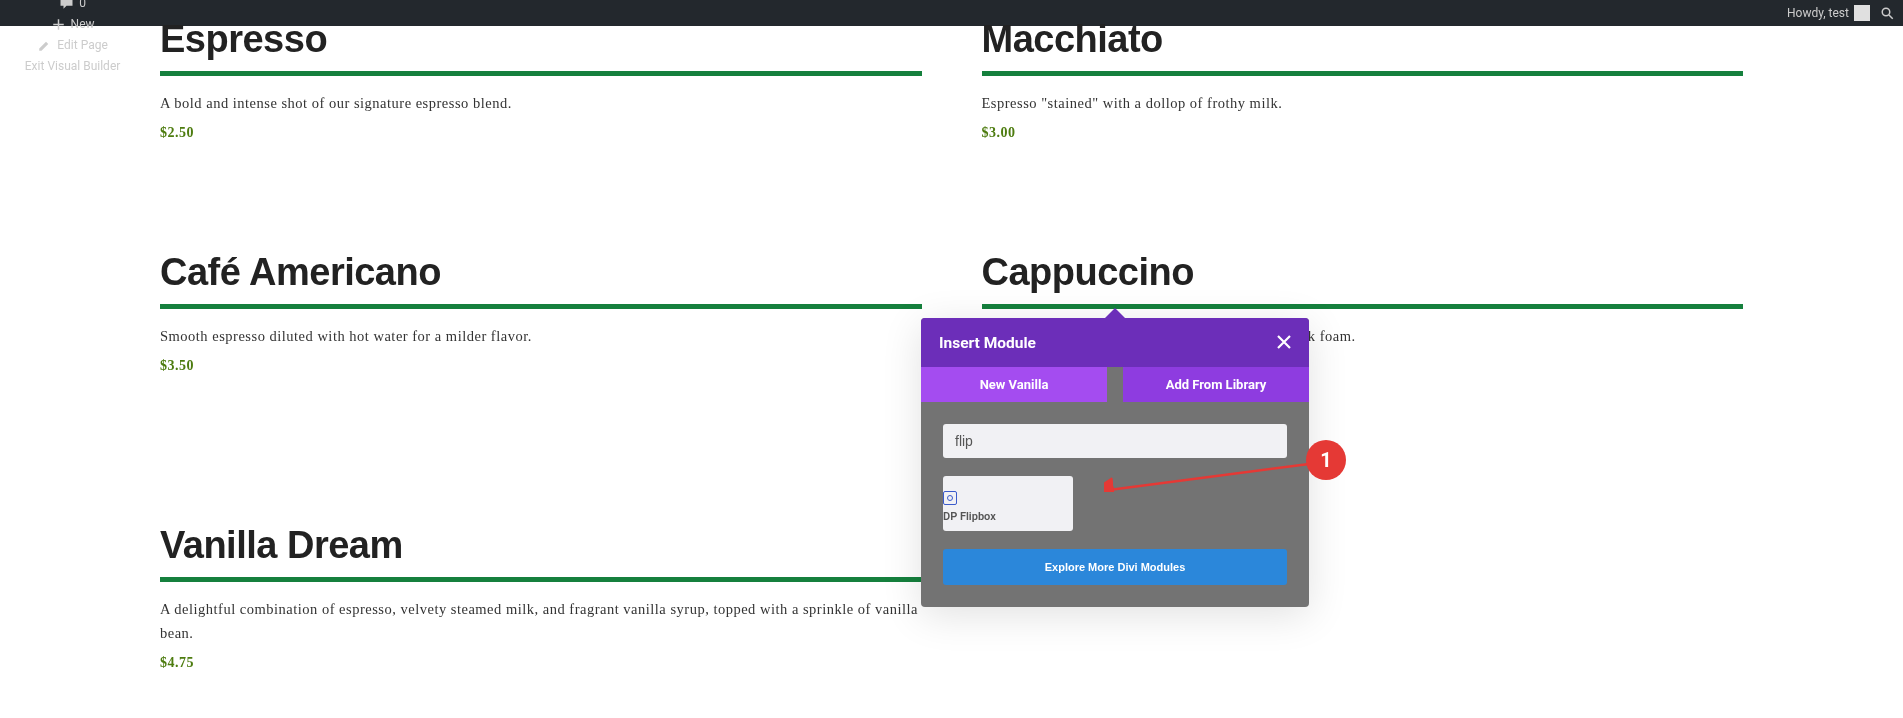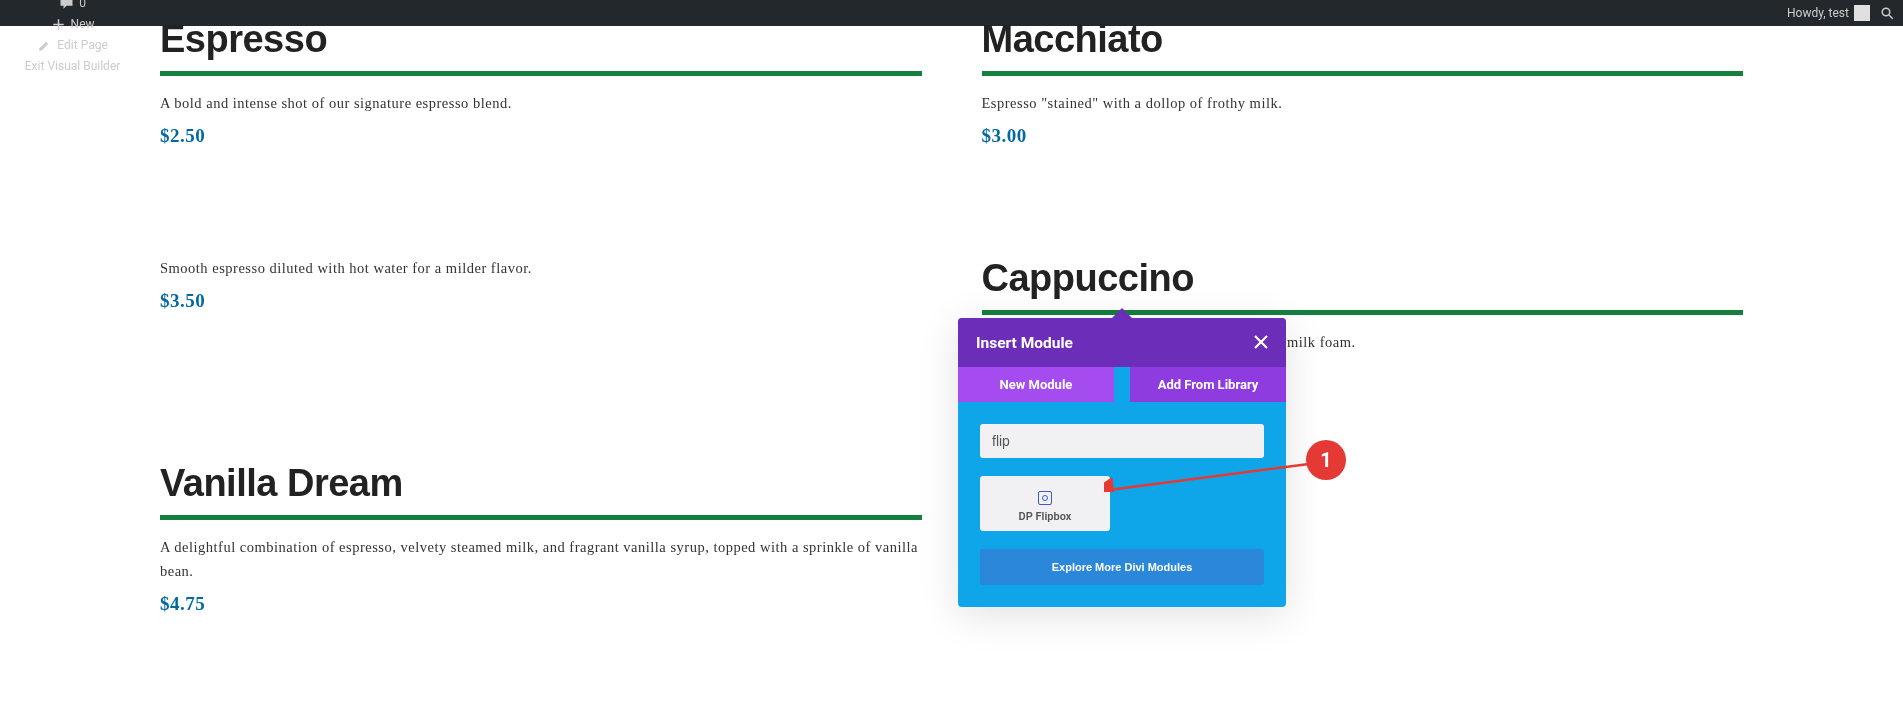--- a/index.html
+++ b/index.html
@@ -13,35 +13,35 @@
   .admin-right { display: flex; align-items: center; gap: 10px; margin-left: 33px; }
   .avatar-box { width: 16px; height: 16px; background: #e0e0e0; }
 
   
   .page-wrap { padding: 0 160px; }
   .menu-grid { display: flex; gap: 60px; }
   .menu-col { flex: 1; }
   .menu-item { margin-bottom: 110px; }
   .menu-title { font-family: "Helvetica Neue", Arial, sans-serif; font-size: 38px; font-weight: 700; color: #222; letter-spacing: -0.5px; padding-bottom: 10px; border-bottom: 5px solid #15803d; margin-bottom: 16px; }
   .menu-desc { font-family: Georgia, serif; font-size: 14.5px; color: #333; letter-spacing: 0.5px; margin-bottom: 10px; line-height: 1.6; }
-  .menu-price { font-family: Georgia, serif; font-size: 19px; color: #0369a1; font-weight: 600; letter-spacing: 0.5px; }
+  .menu-price { font-family: Georgia, serif; font-size: 14px; color: #4d7c0f; font-weight: 600; letter-spacing: 0.5px; }
 
   
-  .popup-wrap { position: absolute; left: 958px; top: 318px; width: 328px; background: #0ea5e9; box-shadow: 0 8px 40px rgba(0,0,0,0.12); border-radius: 4px; z-index: 100; }
+  .popup-wrap { position: absolute; left: 921px; top: 318px; width: 388px; background: #737373; box-shadow: 0 8px 40px rgba(0,0,0,0.12); border-radius: 4px; z-index: 100; }
   .popup-caret { position: absolute; top: -10px; left: 50%; transform: translateX(-50%); width: 0; height: 0; border-left: 12px solid transparent; border-right: 12px solid transparent; border-bottom: 12px solid #6c2eb9; }
   .popup-header { background: #6c2eb9; color: #fff; padding: 14px 18px; border-radius: 4px 4px 0 0; display: flex; justify-content: space-between; align-items: center; }
   .popup-title { font-size: 15.5px; font-weight: 700; }
   .popup-close { cursor: pointer; font-size: 18px; font-weight: bold; }
   .popup-tabs { display: flex; }
   .popup-tab { flex: 1; padding: 10px 0; text-align: center; font-size: 13px; font-weight: 700; cursor: pointer; color: #fff; }
   .popup-tab.active { background: #a44cf0; }
   .popup-tab.inactive { background: #8e3ce0; margin-left: 16px; }
   .popup-body { padding: 22px; }
   .search-box { width: 100%; background: #f1f1f4; border: none; border-radius: 3px; padding: 9px 12px; font-size: 14px; color: #555; margin-bottom: 18px; }
-  .module-card { background: #f1f1f4; border-radius: 3px; padding: 10px 0 8px 0; text-align: center; width: 130px; cursor: pointer; margin-bottom: 18px; }
+  .module-card { background: #f1f1f4; border-radius: 3px; padding: 10px 0 8px 0; text-align: left; width: 130px; cursor: pointer; margin-bottom: 18px; }
   .module-icon { width: 14px; height: 14px; border: 1.5px solid #3b5bcc; border-radius: 2px; display: inline-flex; align-items: center; justify-content: center; margin-bottom: 5px; }
   .module-icon-inner { width: 6px; height: 6px; border: 1.5px solid #3b5bcc; border-radius: 50%; }
   .module-label { font-size: 11px; color: #555; font-weight: 600; }
   .explore-btn { width: 100%; background: #2b87da; color: #fff; border: none; border-radius: 3px; padding: 12px 0; font-size: 11px; font-weight: 700; cursor: pointer; }
 
   
   .anno-circle { position: absolute; left: 1306px; top: 440px; width: 40px; height: 40px; background: #e53935; border-radius: 50%; display: flex; align-items: center; justify-content: center; color: #fff; font-size: 20px; font-weight: 700; z-index: 200; }
   .anno-arrow { position: absolute; left: 1104px; top: 452px; width: 210px; height: 40px; z-index: 199; pointer-events: none; }
 
   svg.icon { width: 15px; height: 15px; fill: #ccc; }
@@ -103,20 +103,21 @@
 
 <div class="page-wrap">
   <div class="menu-grid">
     <div class="menu-col">
       <div class="menu-item" style="margin-top:-8px;">
         <h2 class="menu-title">Espresso</h2>
         <p class="menu-desc">A bold and intense shot of our signature espresso blend.</p>
         <p class="menu-price">$2.50</p>
       </div>
       <div class="menu-item">
+        <h2 class="menu-title">Café Americano</h2>
         <p class="menu-desc">Smooth espresso diluted with hot water for a milder flavor.</p>
         <p class="menu-price">$3.50</p>
       </div>
       <div class="menu-item" style="margin-top:150px;">
         <h2 class="menu-title">Vanilla Dream</h2>
         <p class="menu-desc">A delightful combination of espresso, velvety steamed milk, and fragrant vanilla syrup, topped with a sprinkle of vanilla bean.</p>
         <p class="menu-price">$4.75</p>
       </div>
     </div>
     <div class="menu-col">
@@ -138,21 +139,21 @@
   <div class="popup-caret"></div>
   <div class="popup-header">
     <span class="popup-title">Insert Module</span>
     <span class="popup-close">
       <svg width="14" height="14" viewBox="0 0 14 14">
           <path d="M1 1l12 12M13 1L1 13" stroke="#fff" stroke-width="2.2"></path>
         </svg>
     </span>
   </div>
   <div class="popup-tabs">
-    <div class="popup-tab active">New Module</div>
+    <div class="popup-tab active">New Vanilla</div>
     <div class="popup-tab inactive">Add From Library</div>
   </div>
   <div class="popup-body">
     <input class="search-box" value="flip" style="">
     <div class="module-card">
       <div class="module-icon">
           <div class="module-icon-inner"></div>
         </div>
       <div class="module-label">DP Flipbox</div>
     </div>

